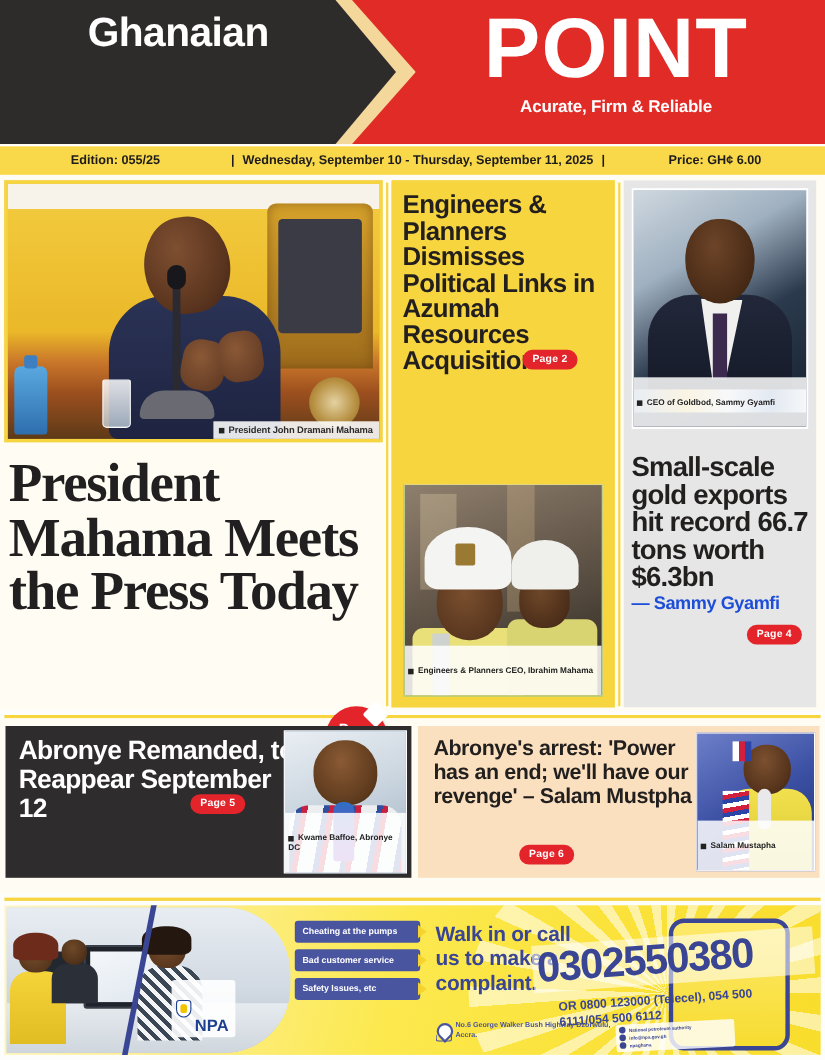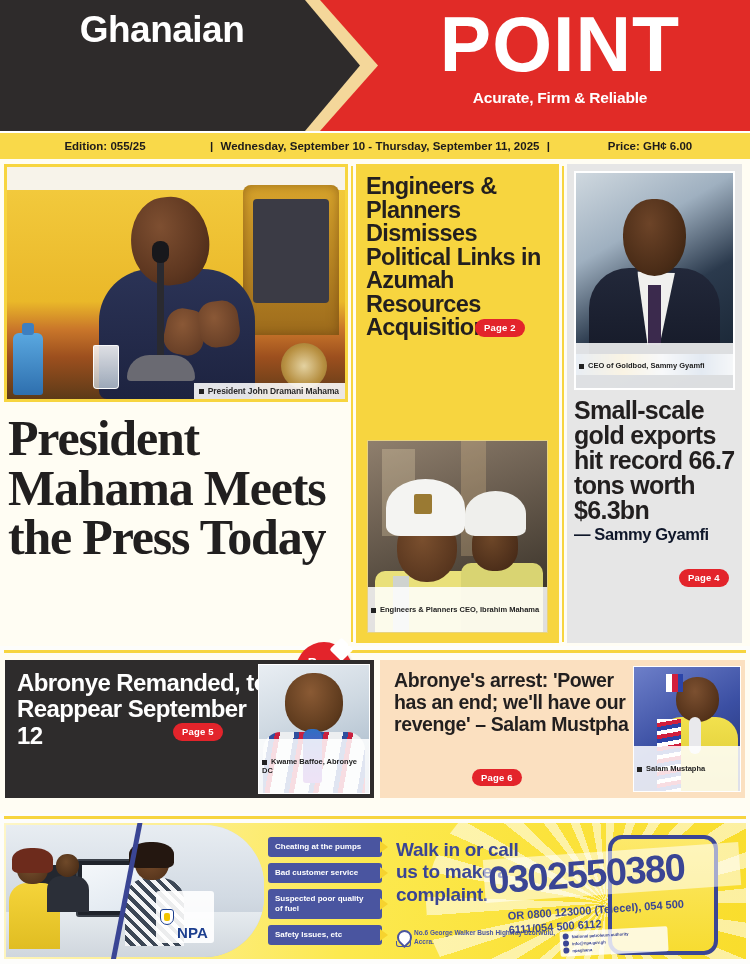--- a/index.html
+++ b/index.html
@@ -249,25 +249,25 @@
   .rp-tie {
     position:absolute; left: 46%; top: 52%; width: 8%; height: 28%;
     background: #3b2a4d;
   }
   .rp-strip {
     position:absolute; left: 0; bottom: 6%; width: 100%; height: 10%;
     background: linear-gradient(90deg,#6f93c2 0%,#f0c24a 30%,#d9e3ee 55%,#4b7ab5 80%,#cfd9e4 100%);
     opacity:.9;
   }
   .right-head {
-    margin-top: 8px; font-weight: 800; color: #221f1f;
+    margin-top: 23px; font-weight: 800; color: #221f1f;
     font-size: 25px; line-height: 1.0; letter-spacing: -0.7px;
   }
   .right-attr {
-    margin-top: 2px; font-weight: 800; font-size: 16.5px; color: #0f172a; letter-spacing: -0.4px;
+    margin-top: 2px; font-weight: 800; font-size: 16.5px; color: #1d4ed8; letter-spacing: -0.4px;
   }
 
   
   .yellow-rule { height: 3px; background: #f7d53f; width: 742px; margin: 4px auto 0 auto; }
   .row2 { width: 750px; height: 160px; background:#fffdf3; padding: 7px 5px 0 5px; display:flex; gap: 6px; }
 
   .box-dark {
     width: 369px; height: 138px; background: #2e2c2c; position: relative;
     padding: 10px 10px 8px 12px; overflow:hidden;
   }
@@ -638,21 +638,20 @@
       </div>
       <div class="npa-logo">
         <div class="npa-emblem"></div>
         <div class="npa-text">NPA</div>
       </div>
     </div>
 
     <div class="chips">
       <div class="chip">Cheating at the pumps</div>
       <div class="chip">Bad customer service</div>
-      <div class="chip tall">Suspected poor quality of fuel</div>
       <div class="chip">Safety Issues, etc</div>
     </div>
 
     <div class="ad-copy">
       <div class="ad-copy-h">Walk in or call us to make a complaint.</div>
     </div>
 
     <div class="ad-addr">
       <div class="pin"></div>
       <div class="addr-text">No.6 George Walker Bush Highway Dzorwulu, Accra.</div>

